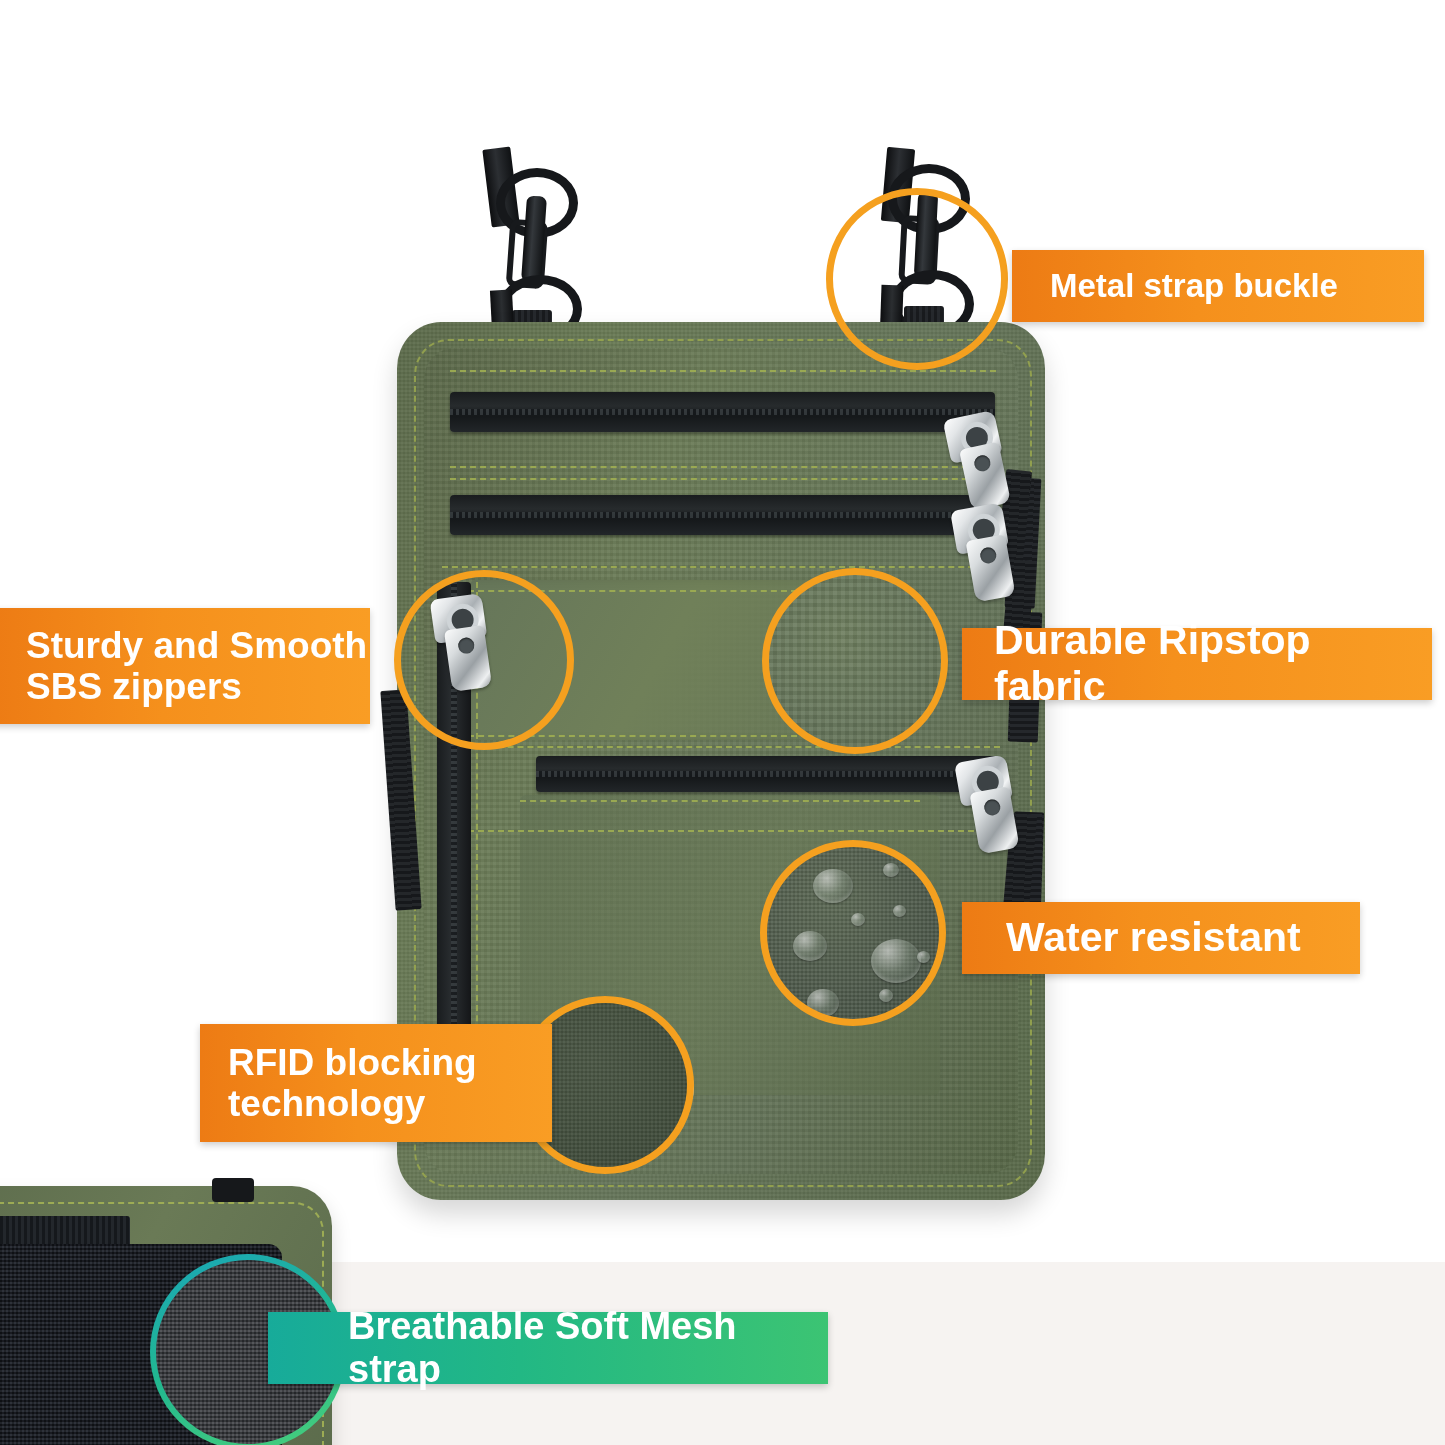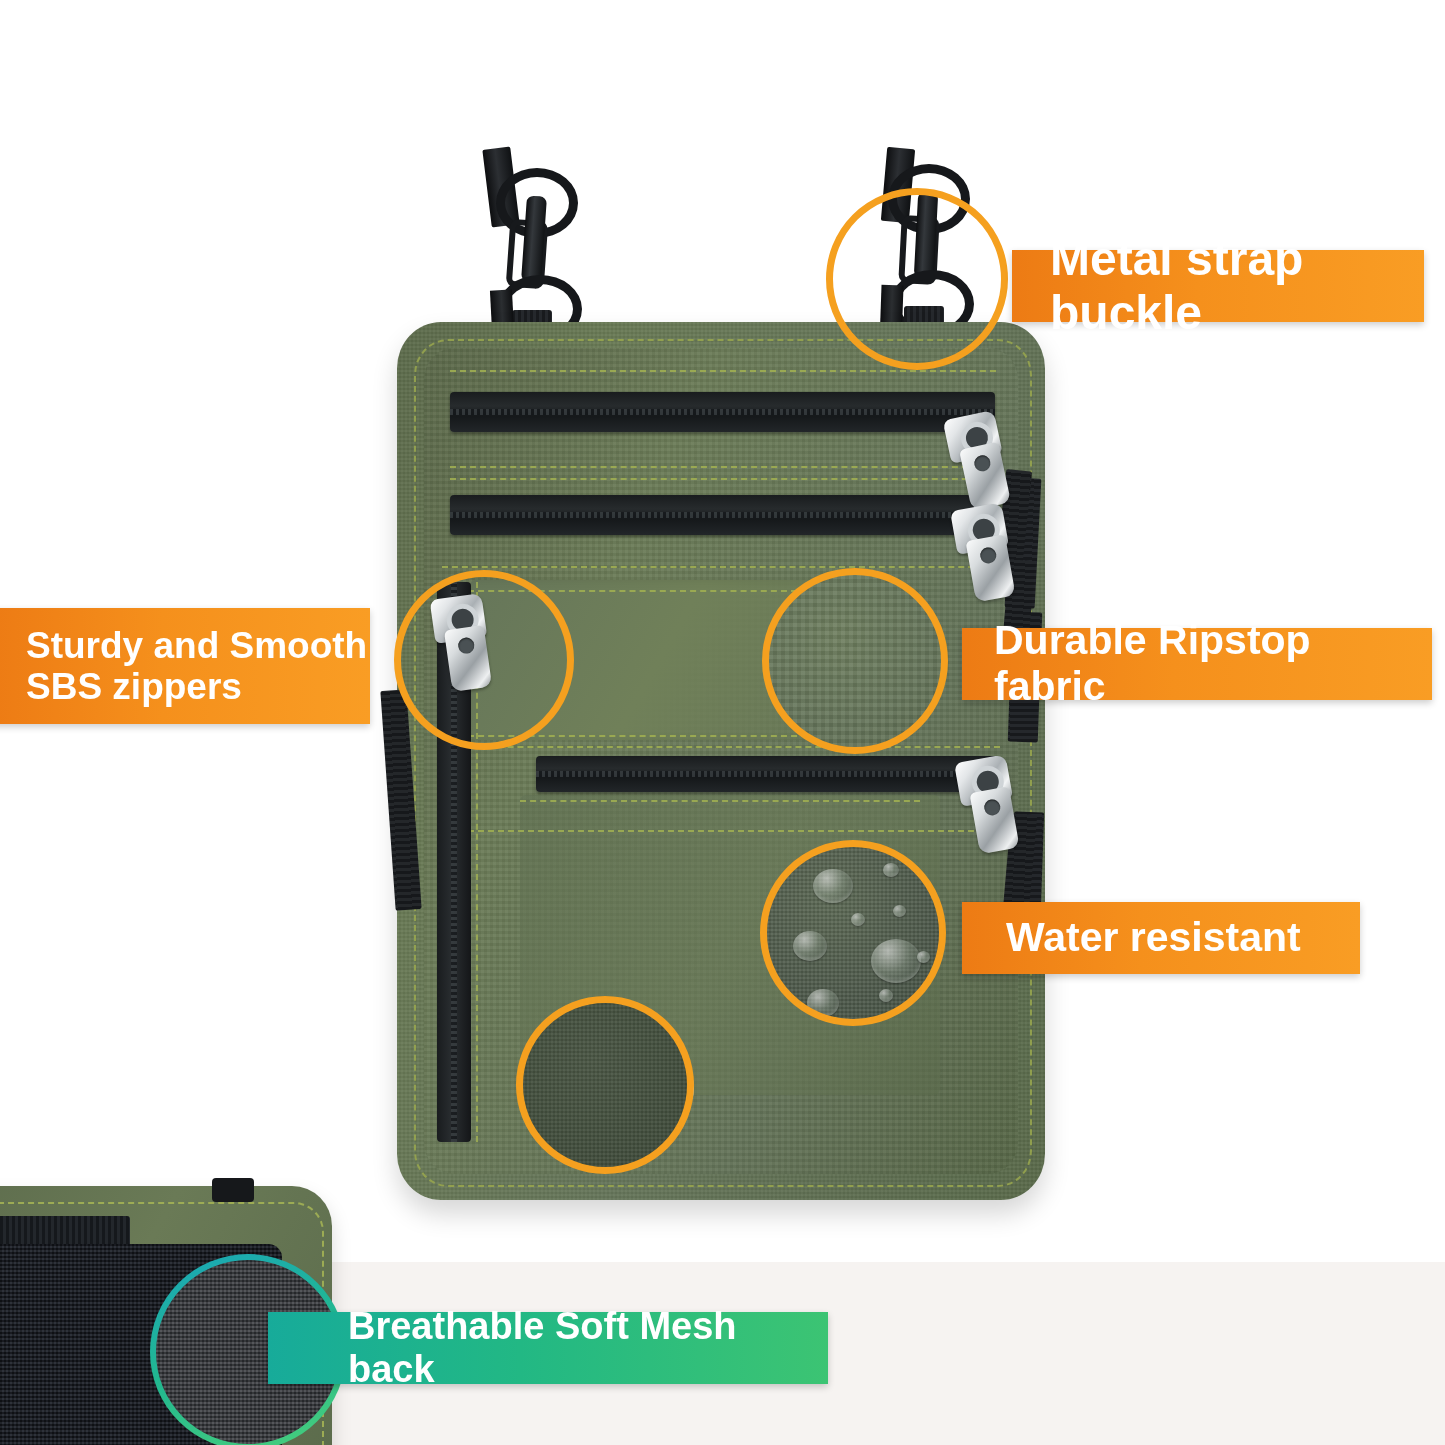--- a/index.html
+++ b/index.html
@@ -249,21 +249,21 @@
     font-family:"Liberation Sans", sans-serif;
     font-weight:bold;
     display:flex;align-items:center;
     box-shadow:0 3px 7px rgba(0,0,0,.20);
     box-sizing:border-box;
   }
   .label.orange{background:linear-gradient(90deg,#ed7b14 0%,#f5901c 45%,#f99d24 100%);}
   .label.teal{background:linear-gradient(90deg,#17ab9a 0%,#22b884 45%,#3cc473 100%);}
   .label .txt{white-space:pre-line;line-height:1.12;}
 
-  .lb-buckle{left:1012px;top:250px;width:412px;height:72px;font-size:48px;padding-left:38px;}
+  .lb-buckle{left:1012px;top:250px;width:412px;height:72px;font-size:33px;padding-left:38px;}
   .lb-zipper{left:-8px;top:608px;width:378px;height:116px;font-size:37px;padding-left:34px;}
   .lb-rip{left:962px;top:628px;width:470px;height:72px;font-size:41px;padding-left:32px;}
   .lb-water{left:962px;top:902px;width:398px;height:72px;font-size:41px;padding-left:44px;}
   .lb-rfid{left:200px;top:1024px;width:352px;height:118px;font-size:37px;padding-left:28px;}
   .lb-mesh{left:268px;top:1312px;width:560px;height:72px;font-size:38px;padding-left:80px;}
 
   
   .inset{
     position:absolute;left:-38px;top:1178px;width:420px;height:268px;overflow:hidden;
   }
@@ -440,18 +440,22 @@
   </div>
 
   <div class="label orange lb-water">
     <span class="txt">Water resistant</span>
   </div>
 
   <div class="label orange lb-rip">
     <span class="txt">Durable Ripstop fabric</span>
   </div>
 
+  <div class="label orange lb-rfid">
+    <span class="txt">RFID blocking
+technology</span>
+  </div>
 
   <div class="label teal lb-mesh">
-    <span class="txt">Breathable Soft Mesh back</span>
+    <span class="txt">Breathable Soft Mesh strap</span>
   </div>
 
 </div>
 
 </body></html>

